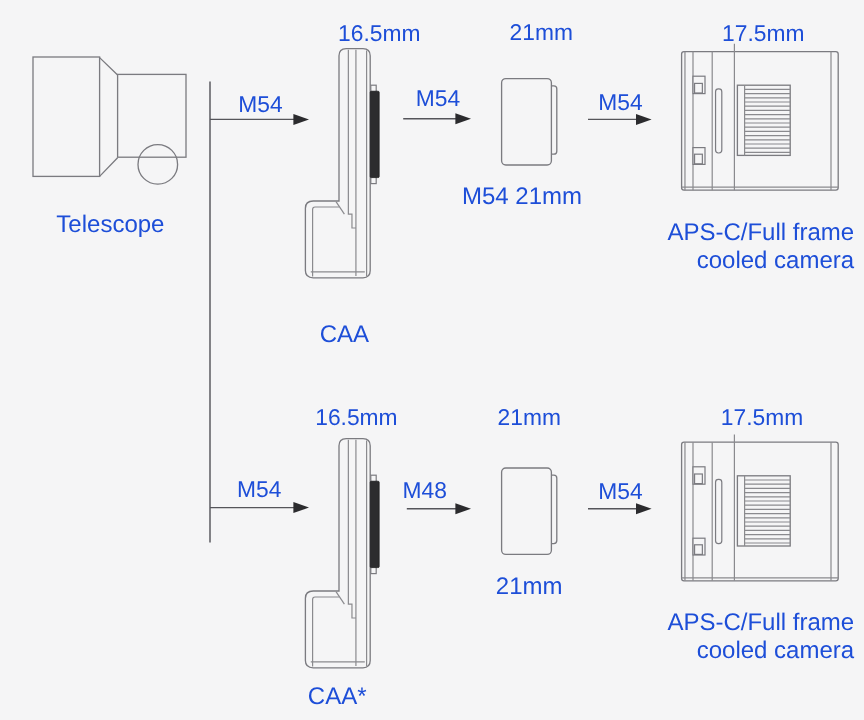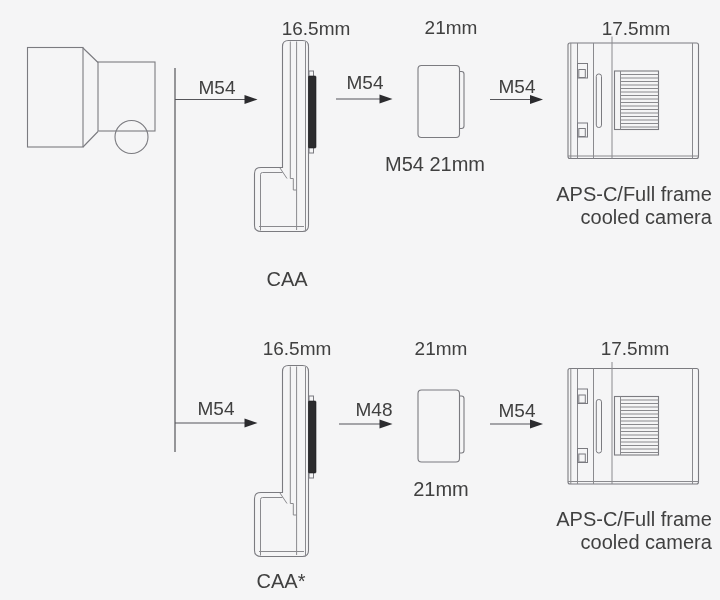--- a/index.html
+++ b/index.html
@@ -7,21 +7,21 @@
     position:relative;
     width:720px;height:600px;
     background:#f5f5f6;
     font-family:"Liberation Sans","DejaVu Sans",sans-serif;
     overflow:hidden;
   }
   #art{position:absolute;left:0;top:0;}
   .lbl{
     position:absolute;
     transform:translateX(-50%);
-    color:#404040;
+    color:#1d4ed8;
     font-size:19px;
     line-height:1.15;
     white-space:nowrap;
     text-align:center;
   }
   .lbl.big{font-size:20px;text-align:right;}
   .twoline div{line-height:23px;}
 </style>
 </head>
 <body>
@@ -102,38 +102,39 @@
 
     <use href="#caa-shape"></use>
     <use href="#spacer-shape"></use>
     <use href="#camera-shape"></use>
 
     <use href="#caa-shape" y="325"></use>
     <use href="#spacer-shape" y="324.5"></use>
     <use href="#camera-shape" y="325.5"></use>
   </svg>
 
+  <div class="lbl big" style="left:92px;top:176px">Telescope</div>
 
   <div class="lbl" style="left:217px;top:77px">M54</div>
   <div class="lbl" style="left:316px;top:18px">16.5mm</div>
   <div class="lbl big" style="left:287px;top:268px">CAA</div>
   <div class="lbl" style="left:365px;top:72px">M54</div>
   <div class="lbl" style="left:451px;top:17px">21mm</div>
   <div class="lbl big" style="left:435px;top:153px">M54 21mm</div>
   <div class="lbl" style="left:517px;top:76px">M54</div>
   <div class="lbl" style="left:636px;top:18px">17.5mm</div>
   <div class="lbl big twoline" style="left:634px;top:183px">
     <div>APS-C/Full frame</div>
     <div>cooled camera</div>
   </div>
 
   <div class="lbl" style="left:216px;top:398px">M54</div>
   <div class="lbl" style="left:297px;top:338px">16.5mm</div>
   <div class="lbl big" style="left:281px;top:570px">CAA*</div>
-  <div class="lbl" style="left:374px;top:399px">M48</div>
+  <div class="lbl" style="left:354px;top:399px">M48</div>
   <div class="lbl" style="left:441px;top:338px">21mm</div>
   <div class="lbl big twoline" style="left:441px;top:477px;line-height:24px">
     <div style="line-height:24px">21mm</div>
   </div>
   <div class="lbl" style="left:517px;top:400px">M54</div>
   <div class="lbl" style="left:635px;top:338px">17.5mm</div>
   <div class="lbl big twoline" style="left:634px;top:508px">
     <div>APS-C/Full frame</div>
     <div>cooled camera</div>
   </div>

